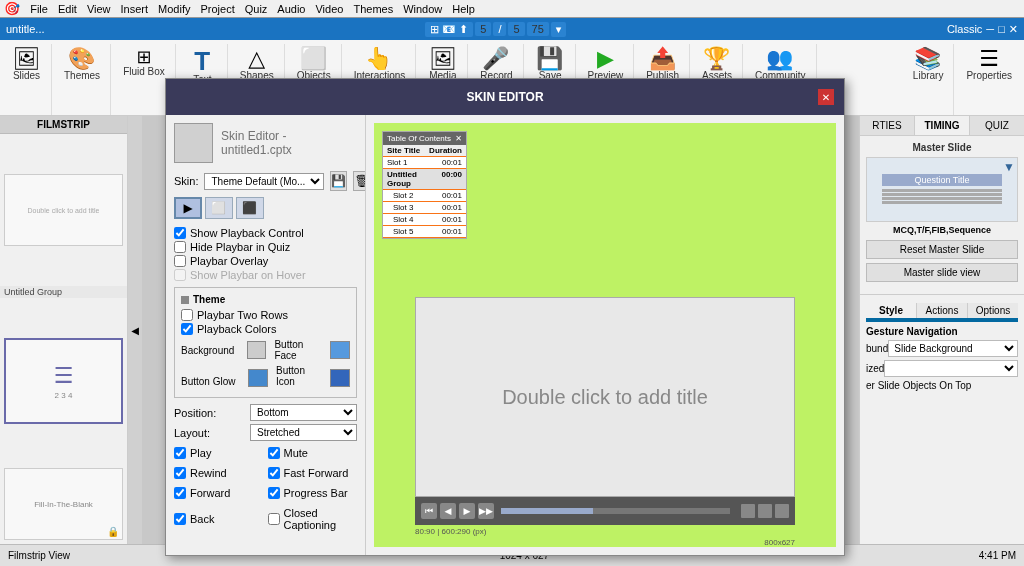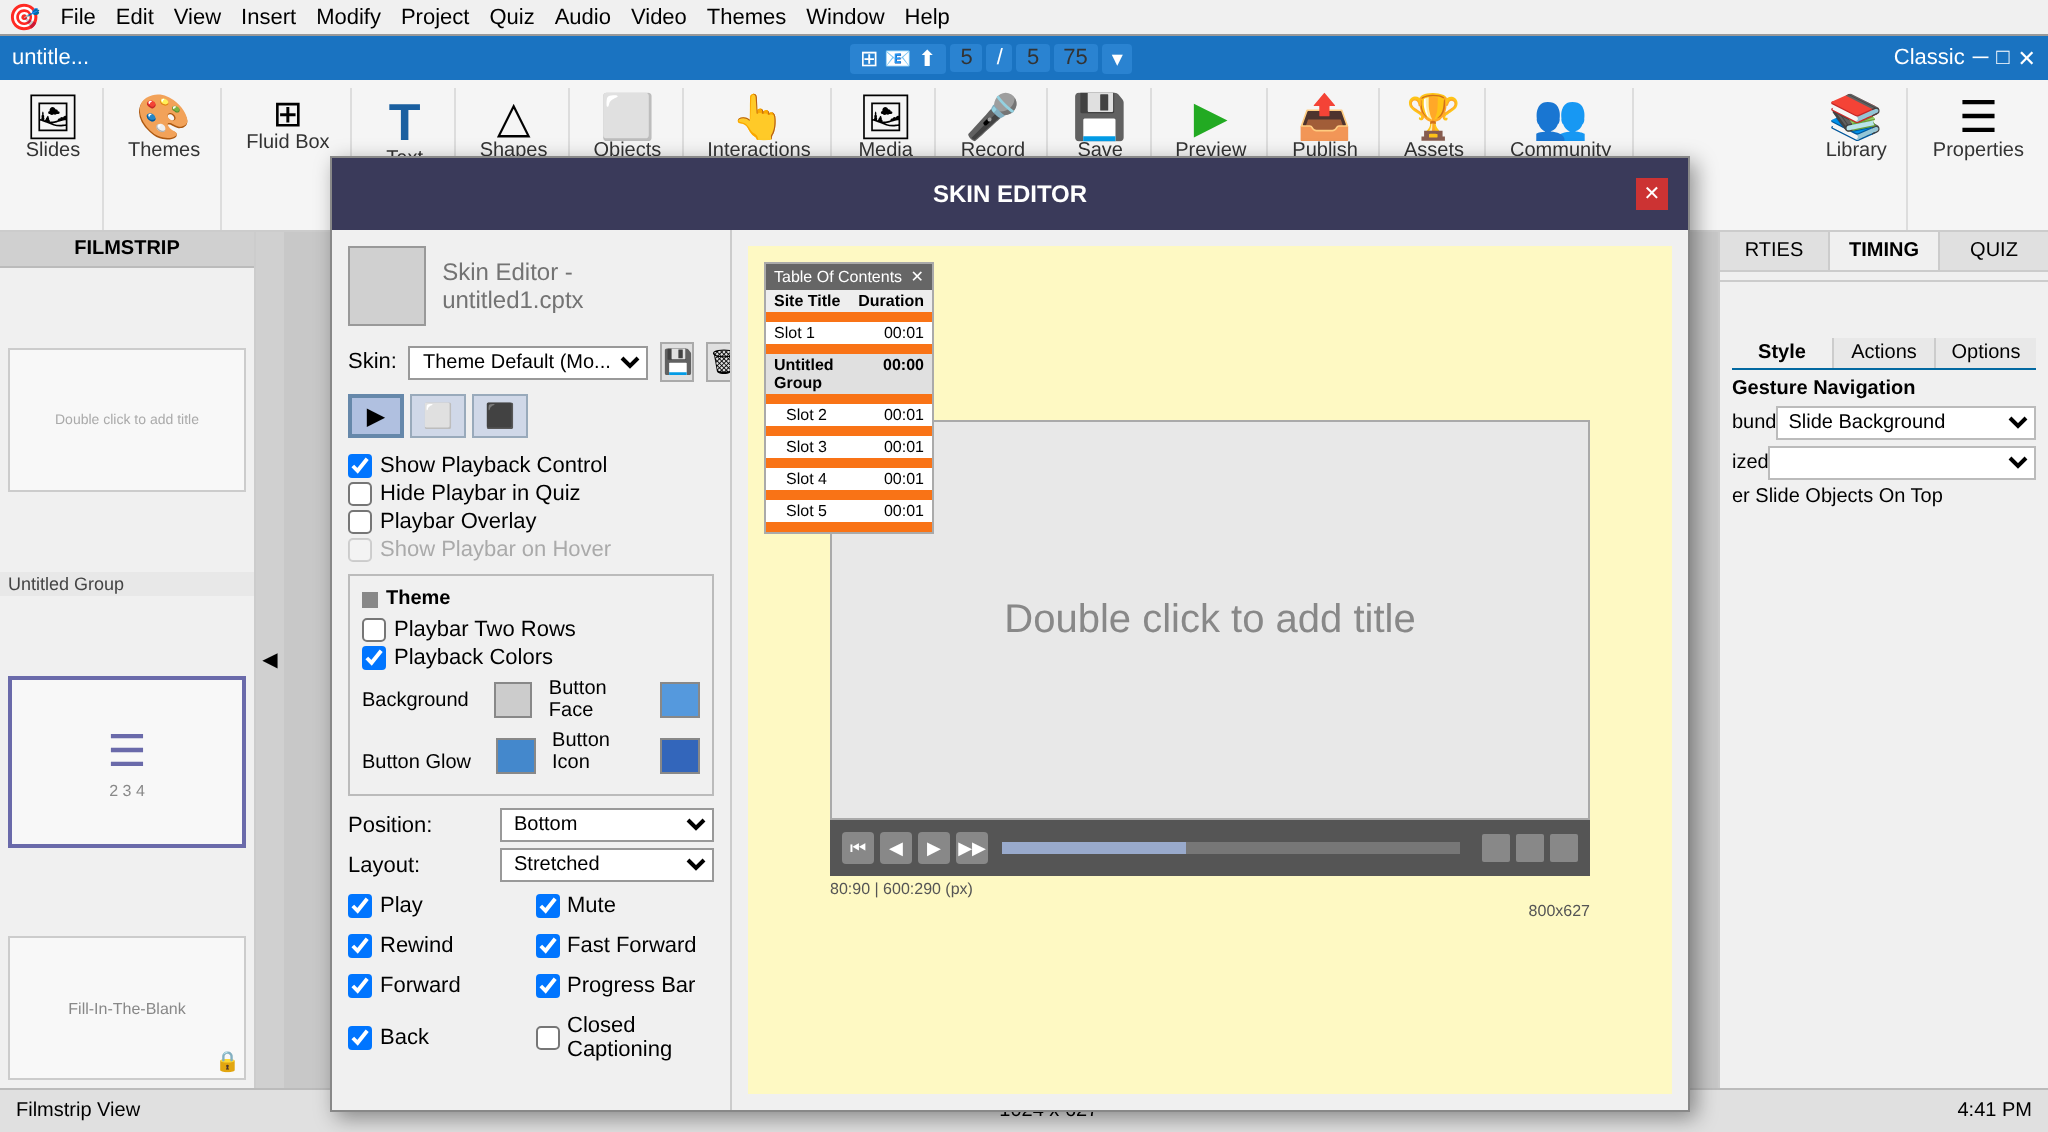--- a/index.html
+++ b/index.html
@@ -206,21 +206,21 @@
       margin: 2px 0;
       background: #e0e0e0;
       border: 1px solid #bbb;
       cursor: pointer;
       text-align: center;
     }
 
     .divider-right { height: 1px; background: #ccc; margin: 4px 0; }
 
     #style-section { padding: 4px 6px; }
-    .style-tabs { display: flex; border-bottom: 1px solid #0369a1; margin-bottom: 4px; margin-top: 20px; }
+    .style-tabs { display: flex; border-bottom: 4px solid #0369a1; margin-bottom: 4px; }
     .style-tab { flex: 1; font-size: 10px; text-align: center; padding: 2px; cursor: pointer; background: #e8e8e8; border-right: 1px solid #ccc; }
     .style-tab.active { background: #f0f0f0; font-weight: bold; }
     .style-tab:last-child { border-right: none; }
     .style-row { display: flex; align-items: center; margin: 3px 0; font-size: 10px; }
     .style-row label { flex: 1; }
     .style-select { font-size: 10px; width: 100%; border: 1px solid #bbb; background: white; padding: 1px; }
     .gesture-label { font-size: 10px; font-weight: bold; margin: 4px 0 2px; }
 
     
     #status-bar {
@@ -392,26 +392,26 @@
       padding: 1px 2px;
       border: 1px solid #999;
       background: white;
       flex: 1;
     }
     .two-col { display: grid; grid-template-columns: 1fr 1fr; gap: 4px; margin: 4px 0; }
 
     
     #skin-preview-area {
       flex: 1;
-      background: #fef9c3;
+      background: #bef264;
       position: relative;
       display: flex;
       flex-direction: column;
       align-items: center;
-      justify-content: center;
+      justify-content: flex-end;
     }
     .preview-table {
       background: white;
       border: 1px solid #aaa;
       width: 85px;
       position: absolute;
       top: 8px;
       left: 8px;
       font-size: 8px;
     }
@@ -419,21 +419,21 @@
       background: #666;
       color: white;
       padding: 2px 4px;
       display: flex;
       justify-content: space-between;
     }
     .preview-table-row {
       padding: 1px 4px;
       display: flex;
       justify-content: space-between;
-      border-bottom: 5px solid #f97316;
+      border-bottom: 1px solid #f97316;
     }
     .preview-table-row.group { background: #e0e0e0; font-weight: bold; }
     .preview-slide {
       background: #e8e8e8;
       width: 380px;
       height: 200px;
       display: flex;
       align-items: center;
       justify-content: center;
       font-size: 20px;
@@ -665,20 +665,36 @@
     </div>
   </div>
 
   <div id="right-panel">
     <div id="right-tabs">
       <div class="right-tab">RTIES</div>
       <div class="right-tab active">TIMING</div>
       <div class="right-tab">QUIZ</div>
     </div>
 
+    <div id="master-slide-section">
+      <div class="section-title">Master Slide</div>
+      <div class="master-thumb">
+        <div class="master-thumb-title">Question Title</div>
+        <div class="master-thumb-lines">
+          <div class="master-thumb-line"></div>
+          <div class="master-thumb-line"></div>
+          <div class="master-thumb-line"></div>
+          <div class="master-thumb-line"></div>
+        </div>
+        <div class="master-arrow">▼</div>
+      </div>
+      <div class="master-label">MCQ,T/F,FIB,Sequence</div>
+      <button class="master-btn">Reset Master Slide</button>
+      <button class="master-btn">Master slide view</button>
+    </div>
 
     <div class="divider-right"></div>
 
     <div id="style-section">
       <div class="style-tabs">
         <div class="style-tab active">Style</div>
         <div class="style-tab">Actions</div>
         <div class="style-tab">Options</div>
       </div>
       <div class="gesture-label">Gesture Navigation</div>

